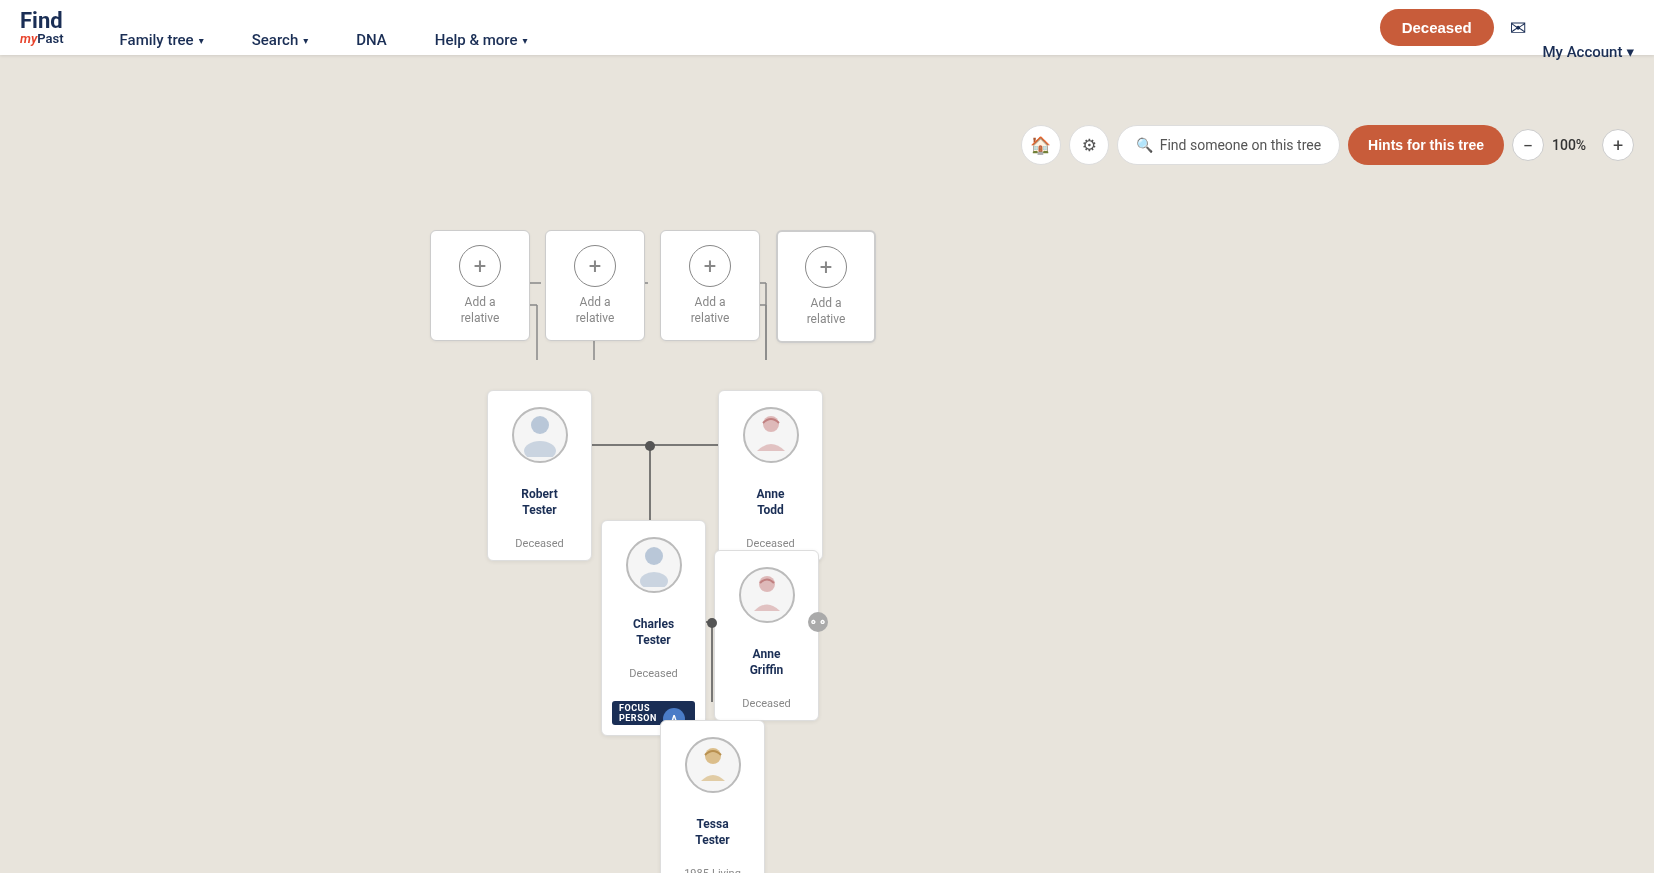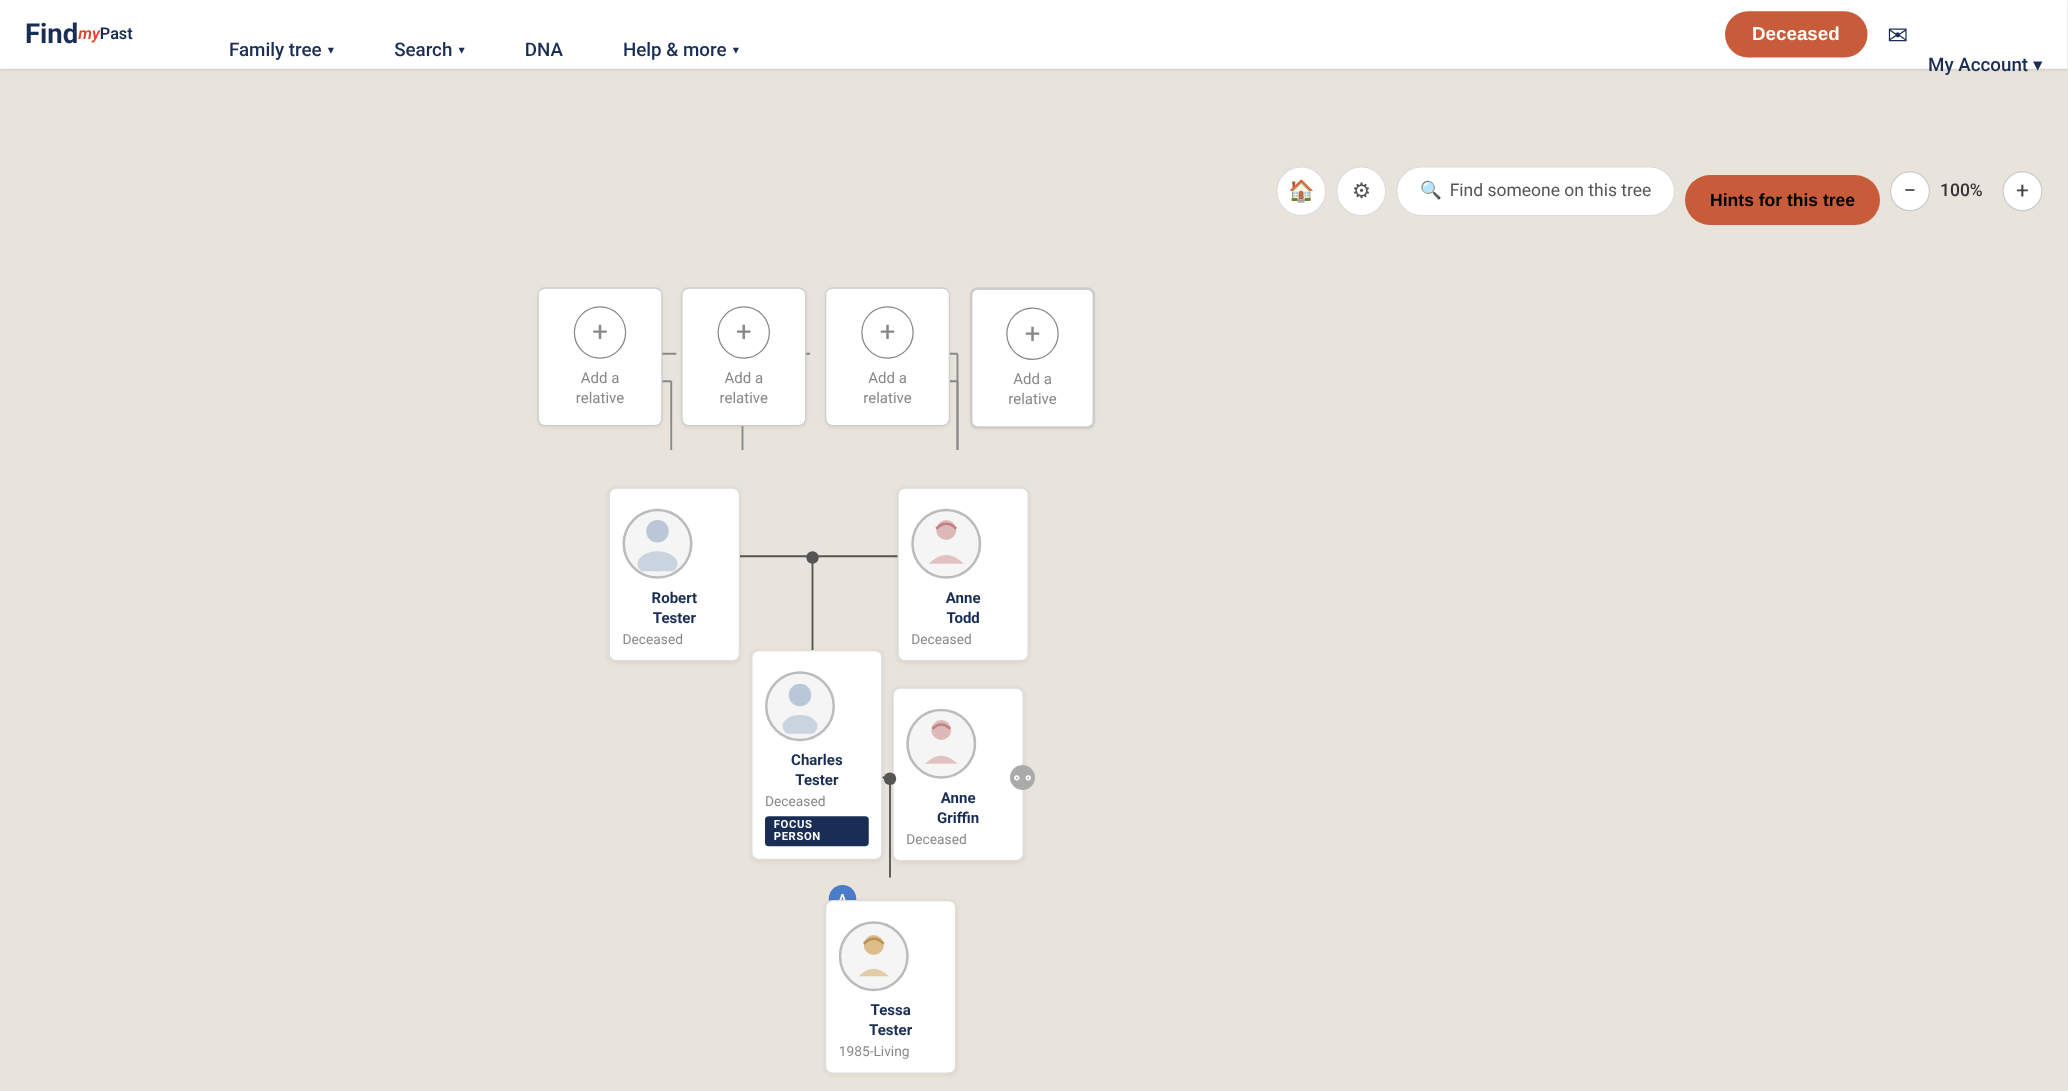--- a/index.html
+++ b/index.html
@@ -17,25 +17,24 @@
       height: 55px;
       display: flex;
       align-items: center;
       padding: 0 20px;
       box-shadow: 0 1px 3px rgba(0,0,0,0.1);
       position: relative;
       z-index: 10;
     }
     .logo {
       display: flex;
-      flex-direction: row;
+      flex-direction: column;
       line-height: 1;
-      margin-right: 53px;
+      margin-right: 32px;
       text-decoration: none;
-      align-items: center;
     }
     .logo-find {
       font-size: 22px;
       font-weight: 700;
       color: #1a2e55;
     }
     .logo-mypast {
       font-size: 13px;
       font-weight: 600;
       color: #1a2e55;
@@ -128,29 +127,28 @@
       border-radius: 24px;
       padding: 8px 18px;
       font-size: 14px;
       color: #555;
       cursor: pointer;
       gap: 6px;
       height: 40px;
     }
     .hints-btn {
       background: #c85c3a;
-      color: #000000;
+      color: #ffffff;
       border: none;
       border-radius: 24px;
       padding: 9px 20px;
       font-size: 14px;
       font-weight: 600;
       cursor: pointer;
       height: 40px;
-      margin-top: 15px;
     }
     .zoom-ctrl {
       display: flex;
       align-items: center;
       gap: 8px;
     }
     .zoom-btn {
       width: 32px;
       height: 32px;
       border-radius: 50%;
@@ -183,24 +181,26 @@
     }
 
     
     .person-card {
       position: absolute;
       background: #fff;
       border: 1.5px solid #ddd;
       border-radius: 6px;
       display: flex;
       flex-direction: column;
+      align-items: center;
       padding: 16px 10px 10px;
       width: 105px;
       cursor: pointer;
       box-shadow: 0 1px 4px rgba(0,0,0,0.07);
+      gap: 16px;
     }
     .person-avatar {
       width: 56px;
       height: 56px;
       border-radius: 50%;
       border: 2px solid #bbb;
       display: flex;
       align-items: center;
       justify-content: center;
       overflow: hidden;

